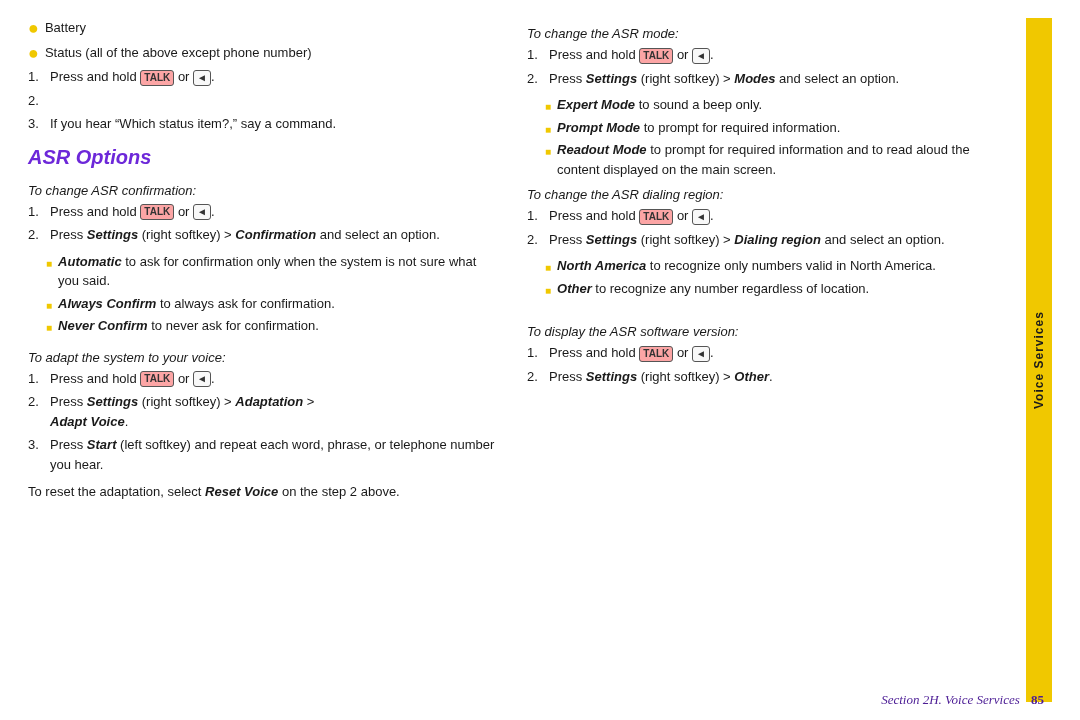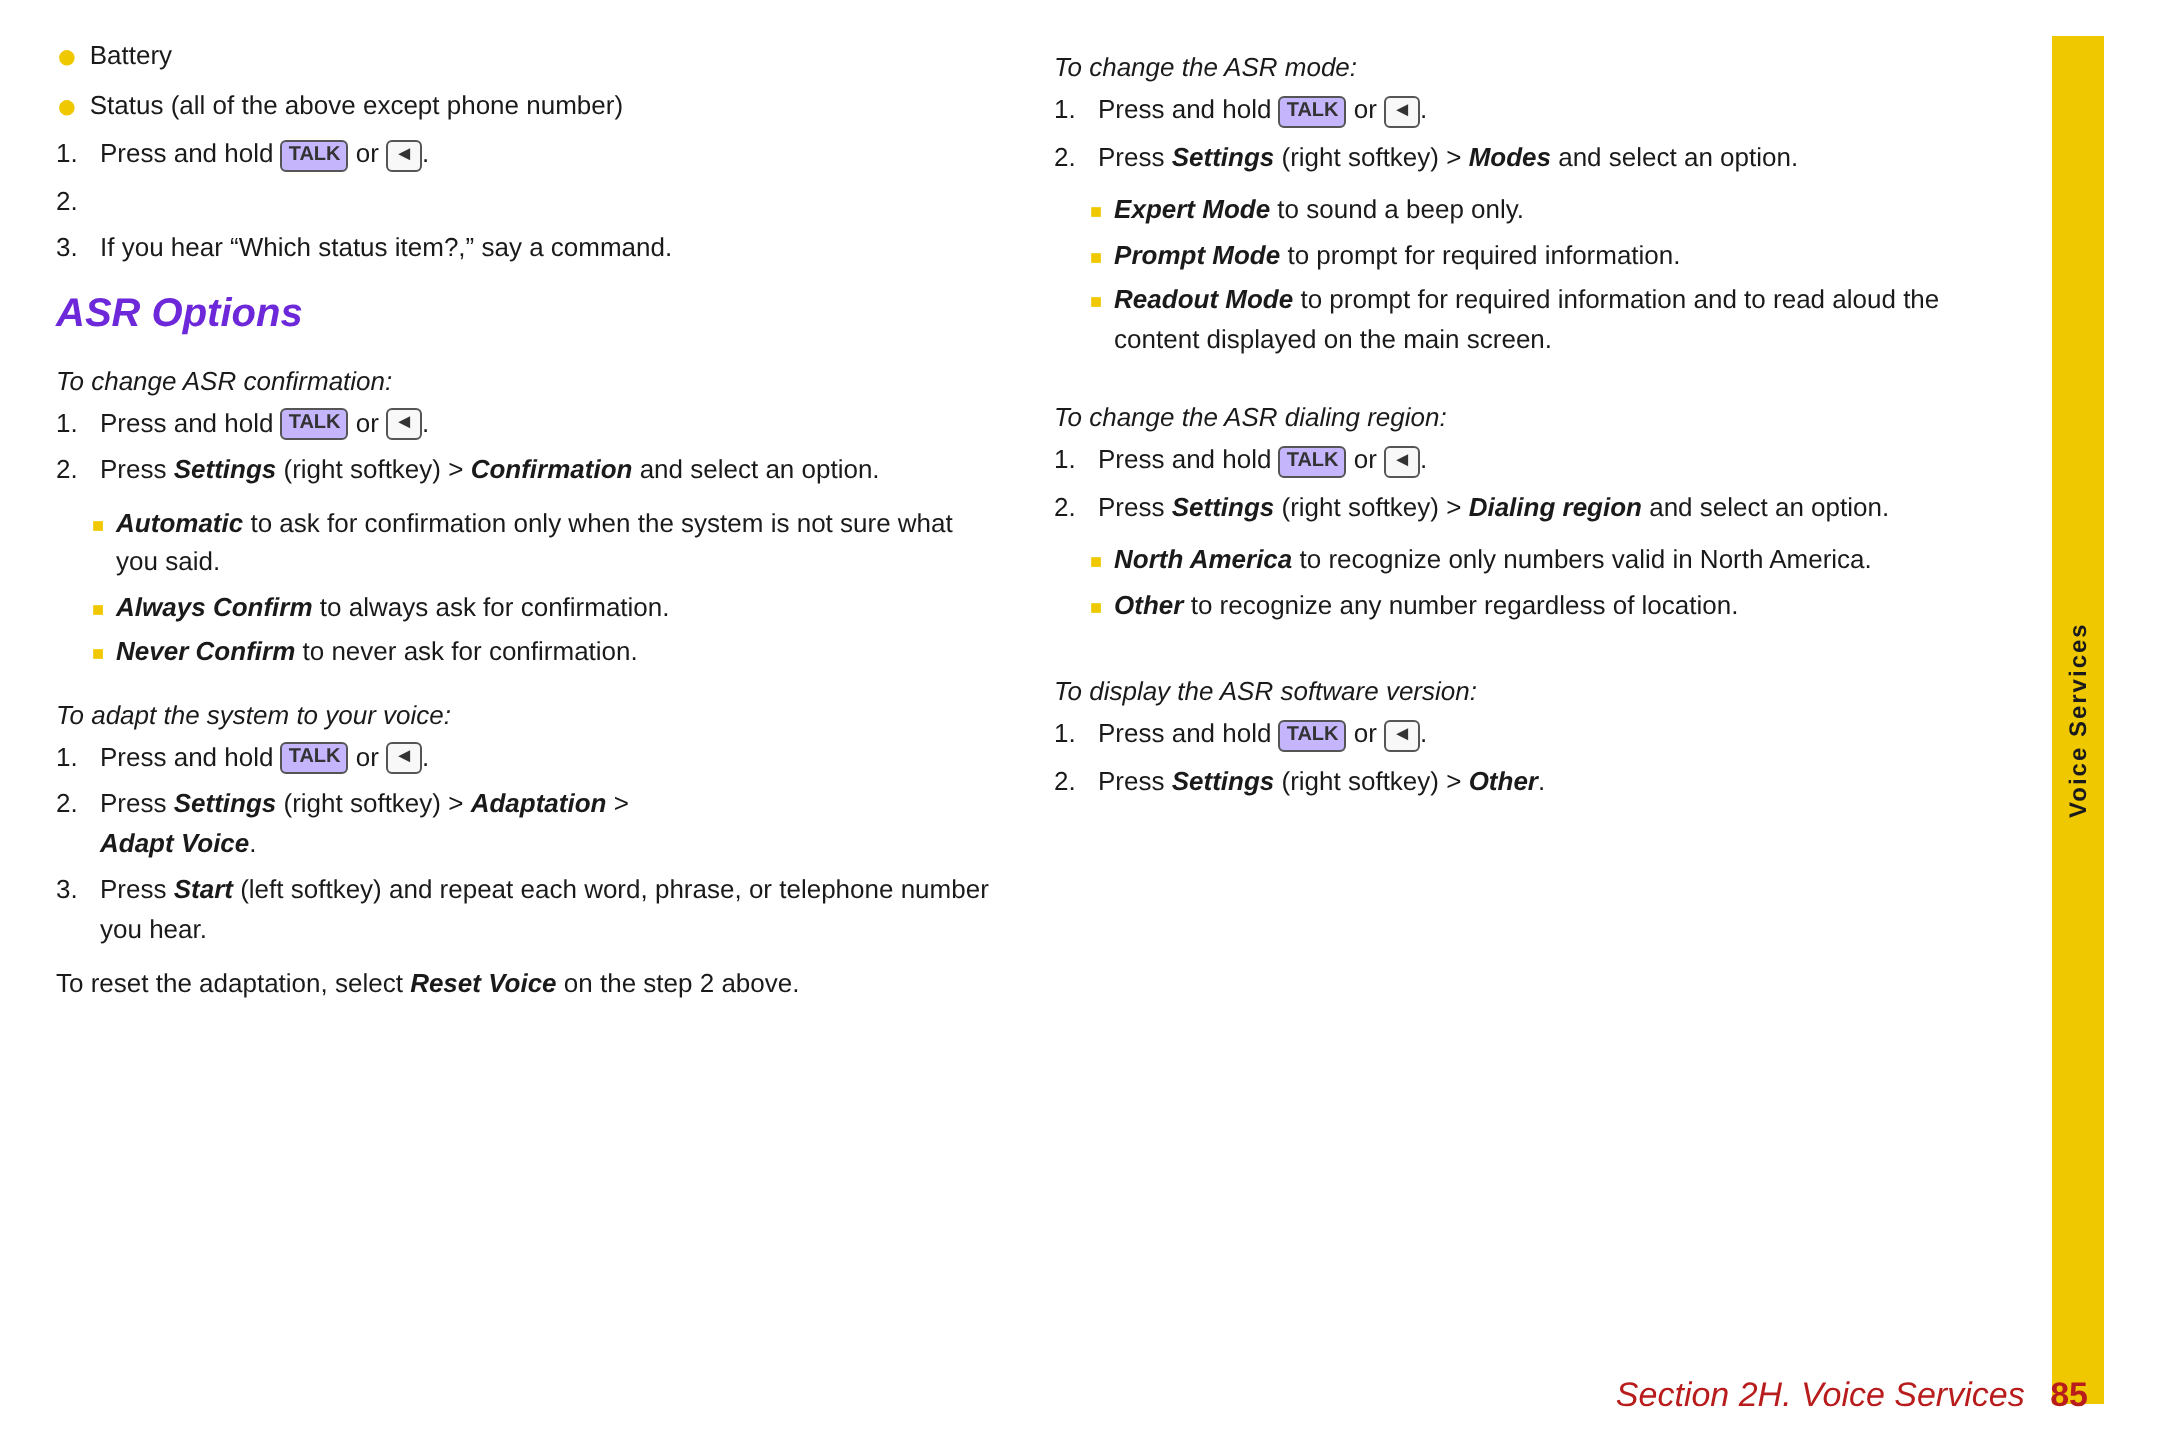--- a/index.html
+++ b/index.html
@@ -50,23 +50,24 @@
       font-weight: bold;
       color: #1a1a1a;
       letter-spacing: 1px;
       flex-shrink: 0;
     }
 
     .footer {
       position: absolute;
       bottom: 12px;
       right: 36px;
-      font-size: 17px;
-      color: #b91c1c;
+      font-size: 13px;
+      color: #4c1d95;
       font-style: italic;
+      font-family: Liberation Serif, serif;
     }
 
     .footer span.section {
       font-style: italic;
     }
 
     .footer span.page {
       font-style: normal;
       font-weight: bold;
       margin-left: 8px;
@@ -132,21 +133,21 @@
 
     .talk-btn {
       display: inline-block;
       border: 1.5px solid #555;
       border-radius: 3px;
       padding: 0px 3px;
       font-size: 10px;
       font-weight: bold;
       color: #333;
       vertical-align: middle;
-      background: #c4b5fd;
+      background: #fca5a5;
       line-height: 1.4;
     }
 
     .back-btn {
       display: inline-block;
       border: 1.5px solid #555;
       border-radius: 3px;
       padding: 0px 3px;
       font-size: 10px;
       color: #333;
@@ -282,21 +283,21 @@
       <li>
         <span class="sub-bullet-sq">■</span>
         <span><b><i>Prompt Mode</i></b> to prompt for required information.</span>
       </li>
       <li>
         <span class="sub-bullet-sq">■</span>
         <span><b><i>Readout Mode</i></b> to prompt for required information and to read aloud the content displayed on the main screen.</span>
       </li>
     </ul>
 
-    <div class="subsection-title" style="margin-top:16px;"><i>To change the ASR dialing region:</i></div>
+    <div class="subsection-title" style="margin-top:2px;"><i>To change the ASR dialing region:</i></div>
     <ol class="num-list">
       <li>
         <span class="num-label">1.</span>
         <span>Press and hold <span class="talk-btn">TALK</span> or <span class="back-btn">◄</span>.</span>
       </li>
       <li>
         <span class="num-label">2.</span>
         <span>Press <b><i>Settings</i></b> (right softkey) &gt; <b><i>Dialing region</i></b> and select an option.</span>
       </li>
     </ol>

